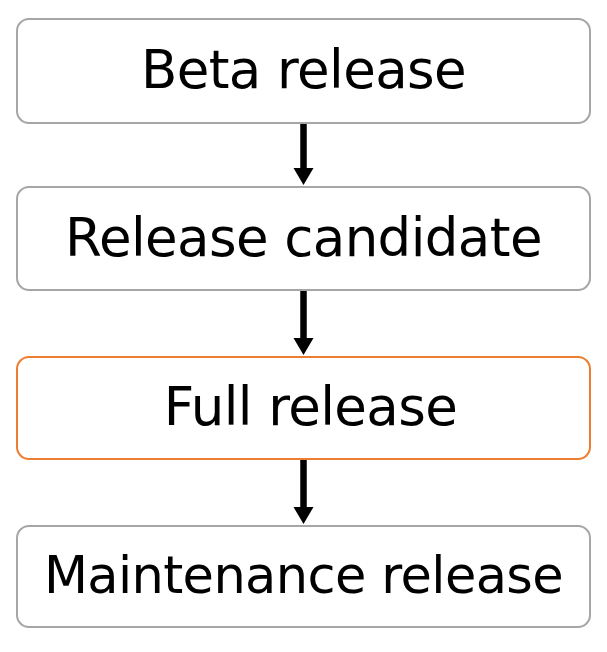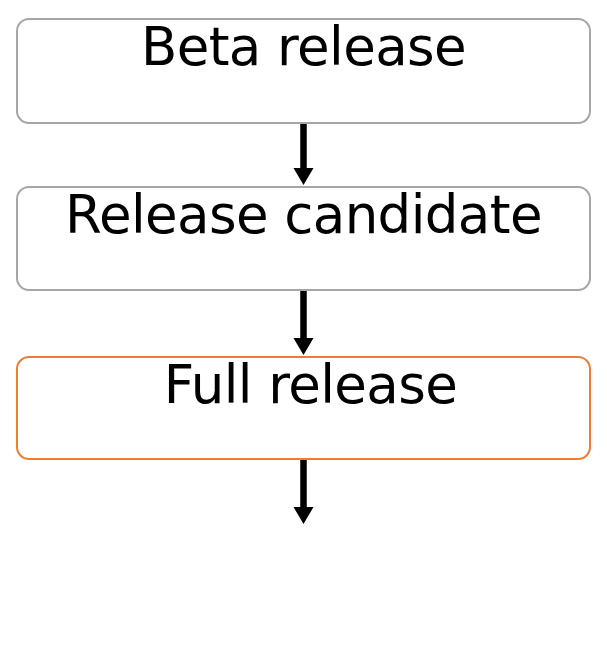--- a/index.html
+++ b/index.html
@@ -21,21 +21,21 @@
   .node {
     position: absolute;
     left: 16px;
     width: 575px;
     box-sizing: border-box;
     background: #ffffff;
     border-style: solid;
     border-width: 2.5px;
     border-radius: 13px;
     display: flex;
-    align-items: flex-start;
+    align-items: center;
     justify-content: center;
   }
   .node-label {
     font-family: "DejaVu Sans", "Liberation Sans", sans-serif;
     font-size: 53px;
     font-weight: 400;
     line-height: 1;
     color: #000000;
     letter-spacing: -0.6px;
     white-space: nowrap;
@@ -84,14 +84,17 @@
 
   <div class="node node-3" style="border-color:#ED7D31;padding-left:14px;">
     <span class="node-label">Full release</span>
   </div>
 
   <svg class="connector connector-3" viewBox="0 0 607 65" aria-hidden="true">
     <line x1="303.5" y1="0" x2="303.5" y2="49" stroke="#000000" stroke-width="6.5"></line>
     <polygon points="293.5,47 313.5,47 303.5,64" fill="#000000"></polygon>
   </svg>
 
+  <div class="node node-4" style="border-color:#A6A6A6;">
+    <span class="node-label">Maintenance release</span>
+  </div>
 
 </div>
 
 </body></html>

